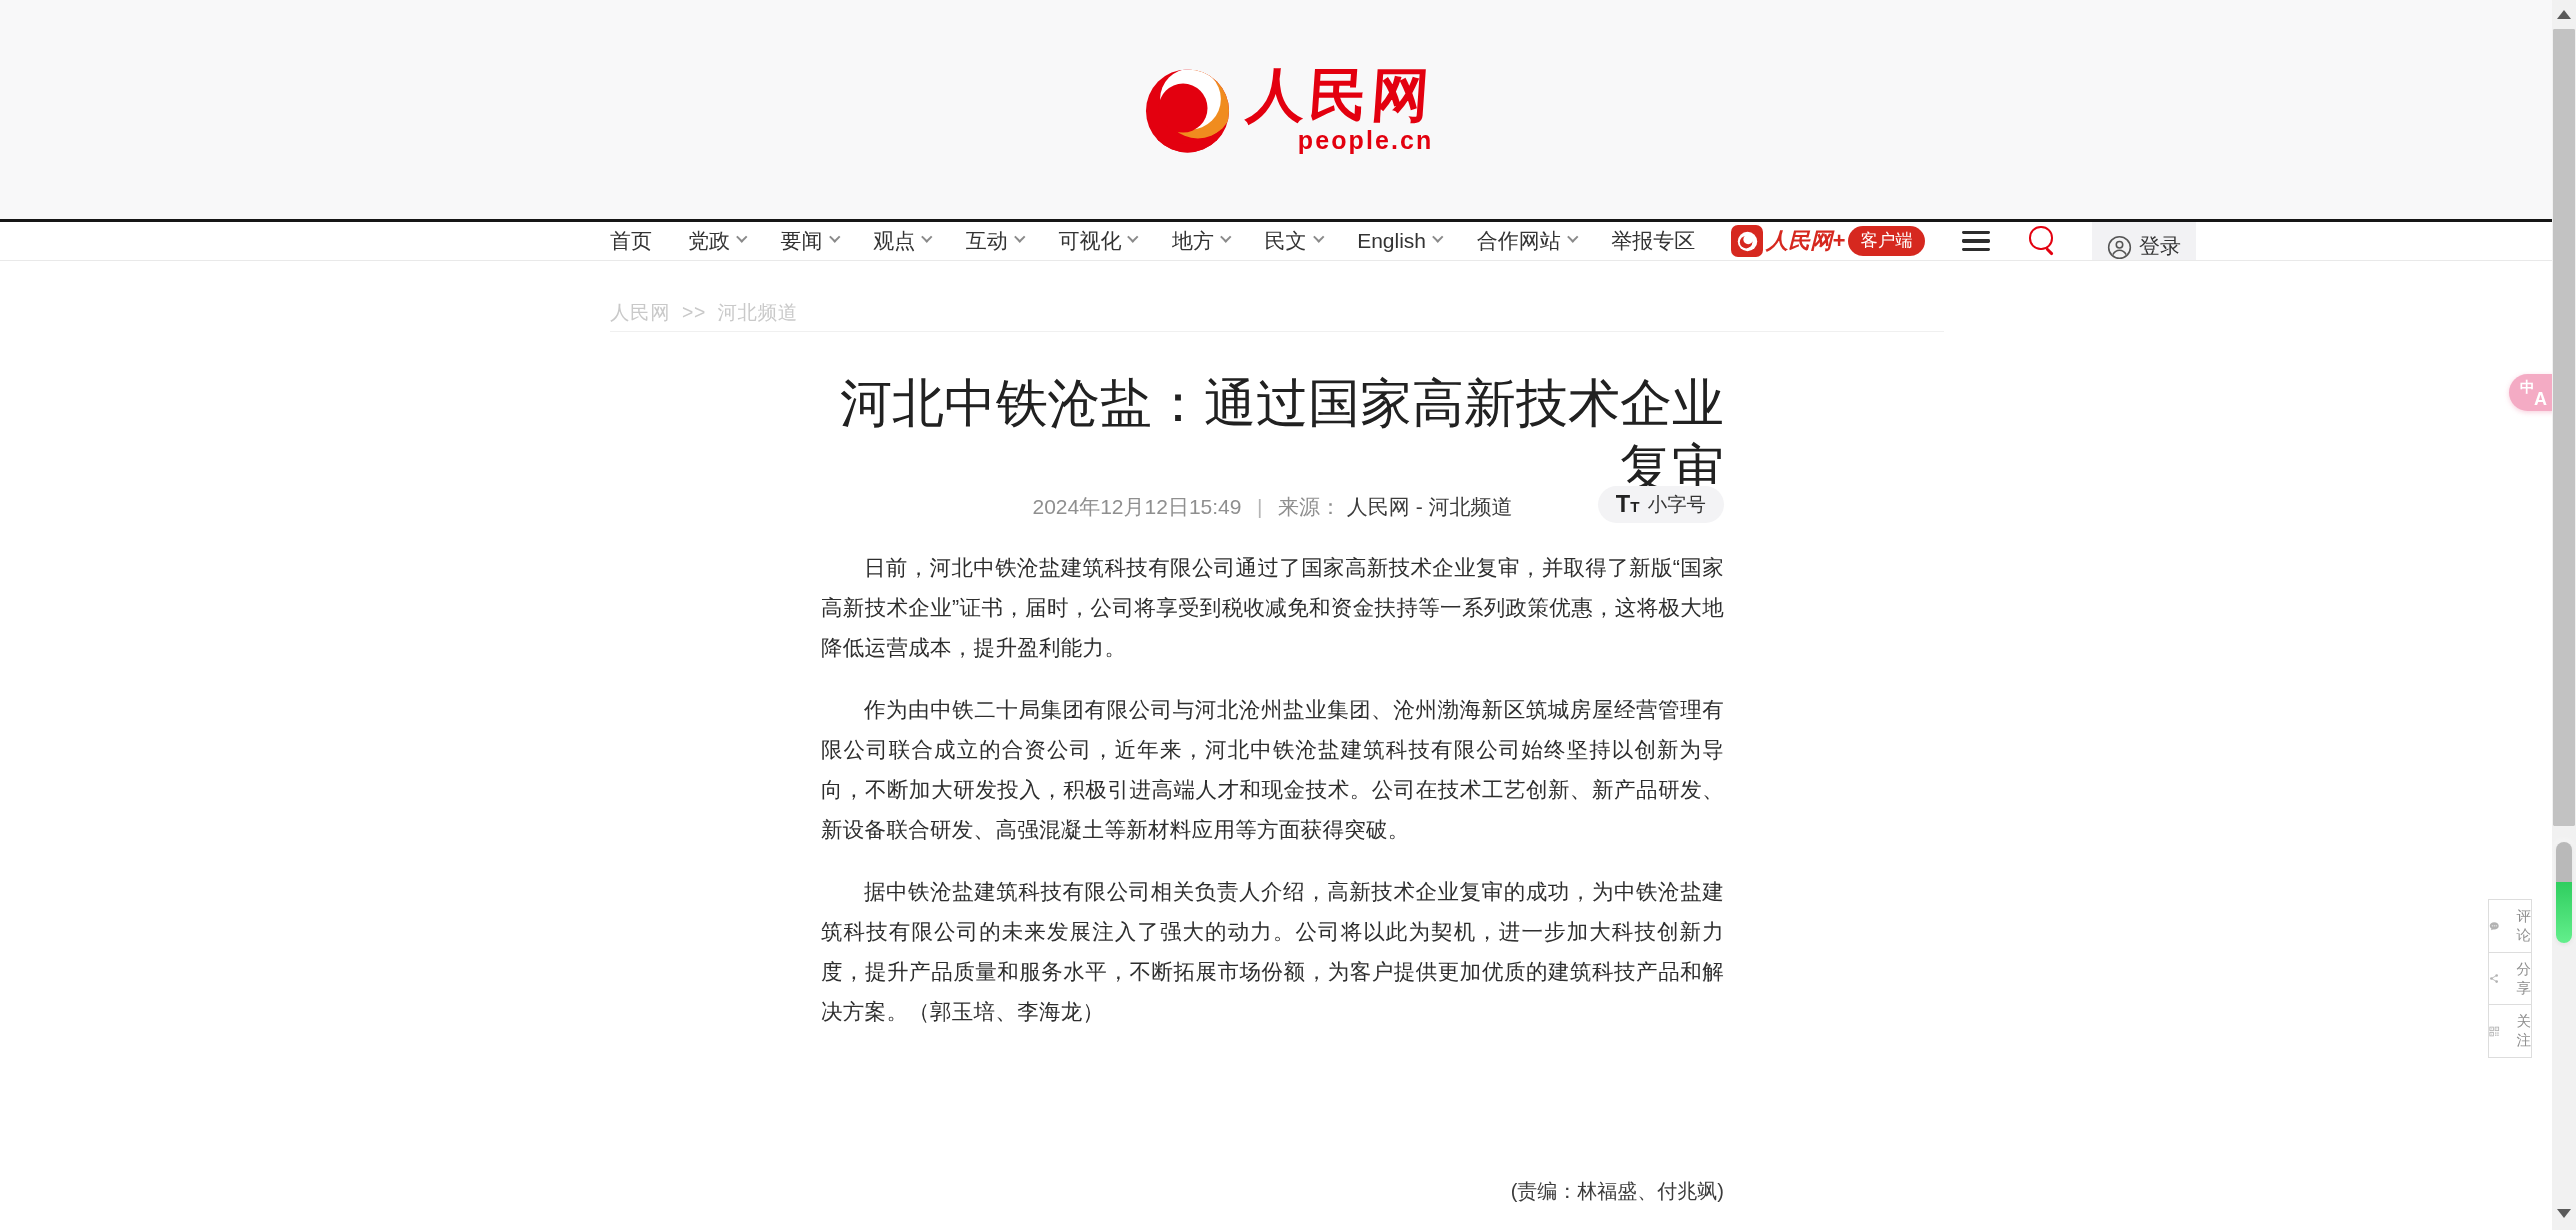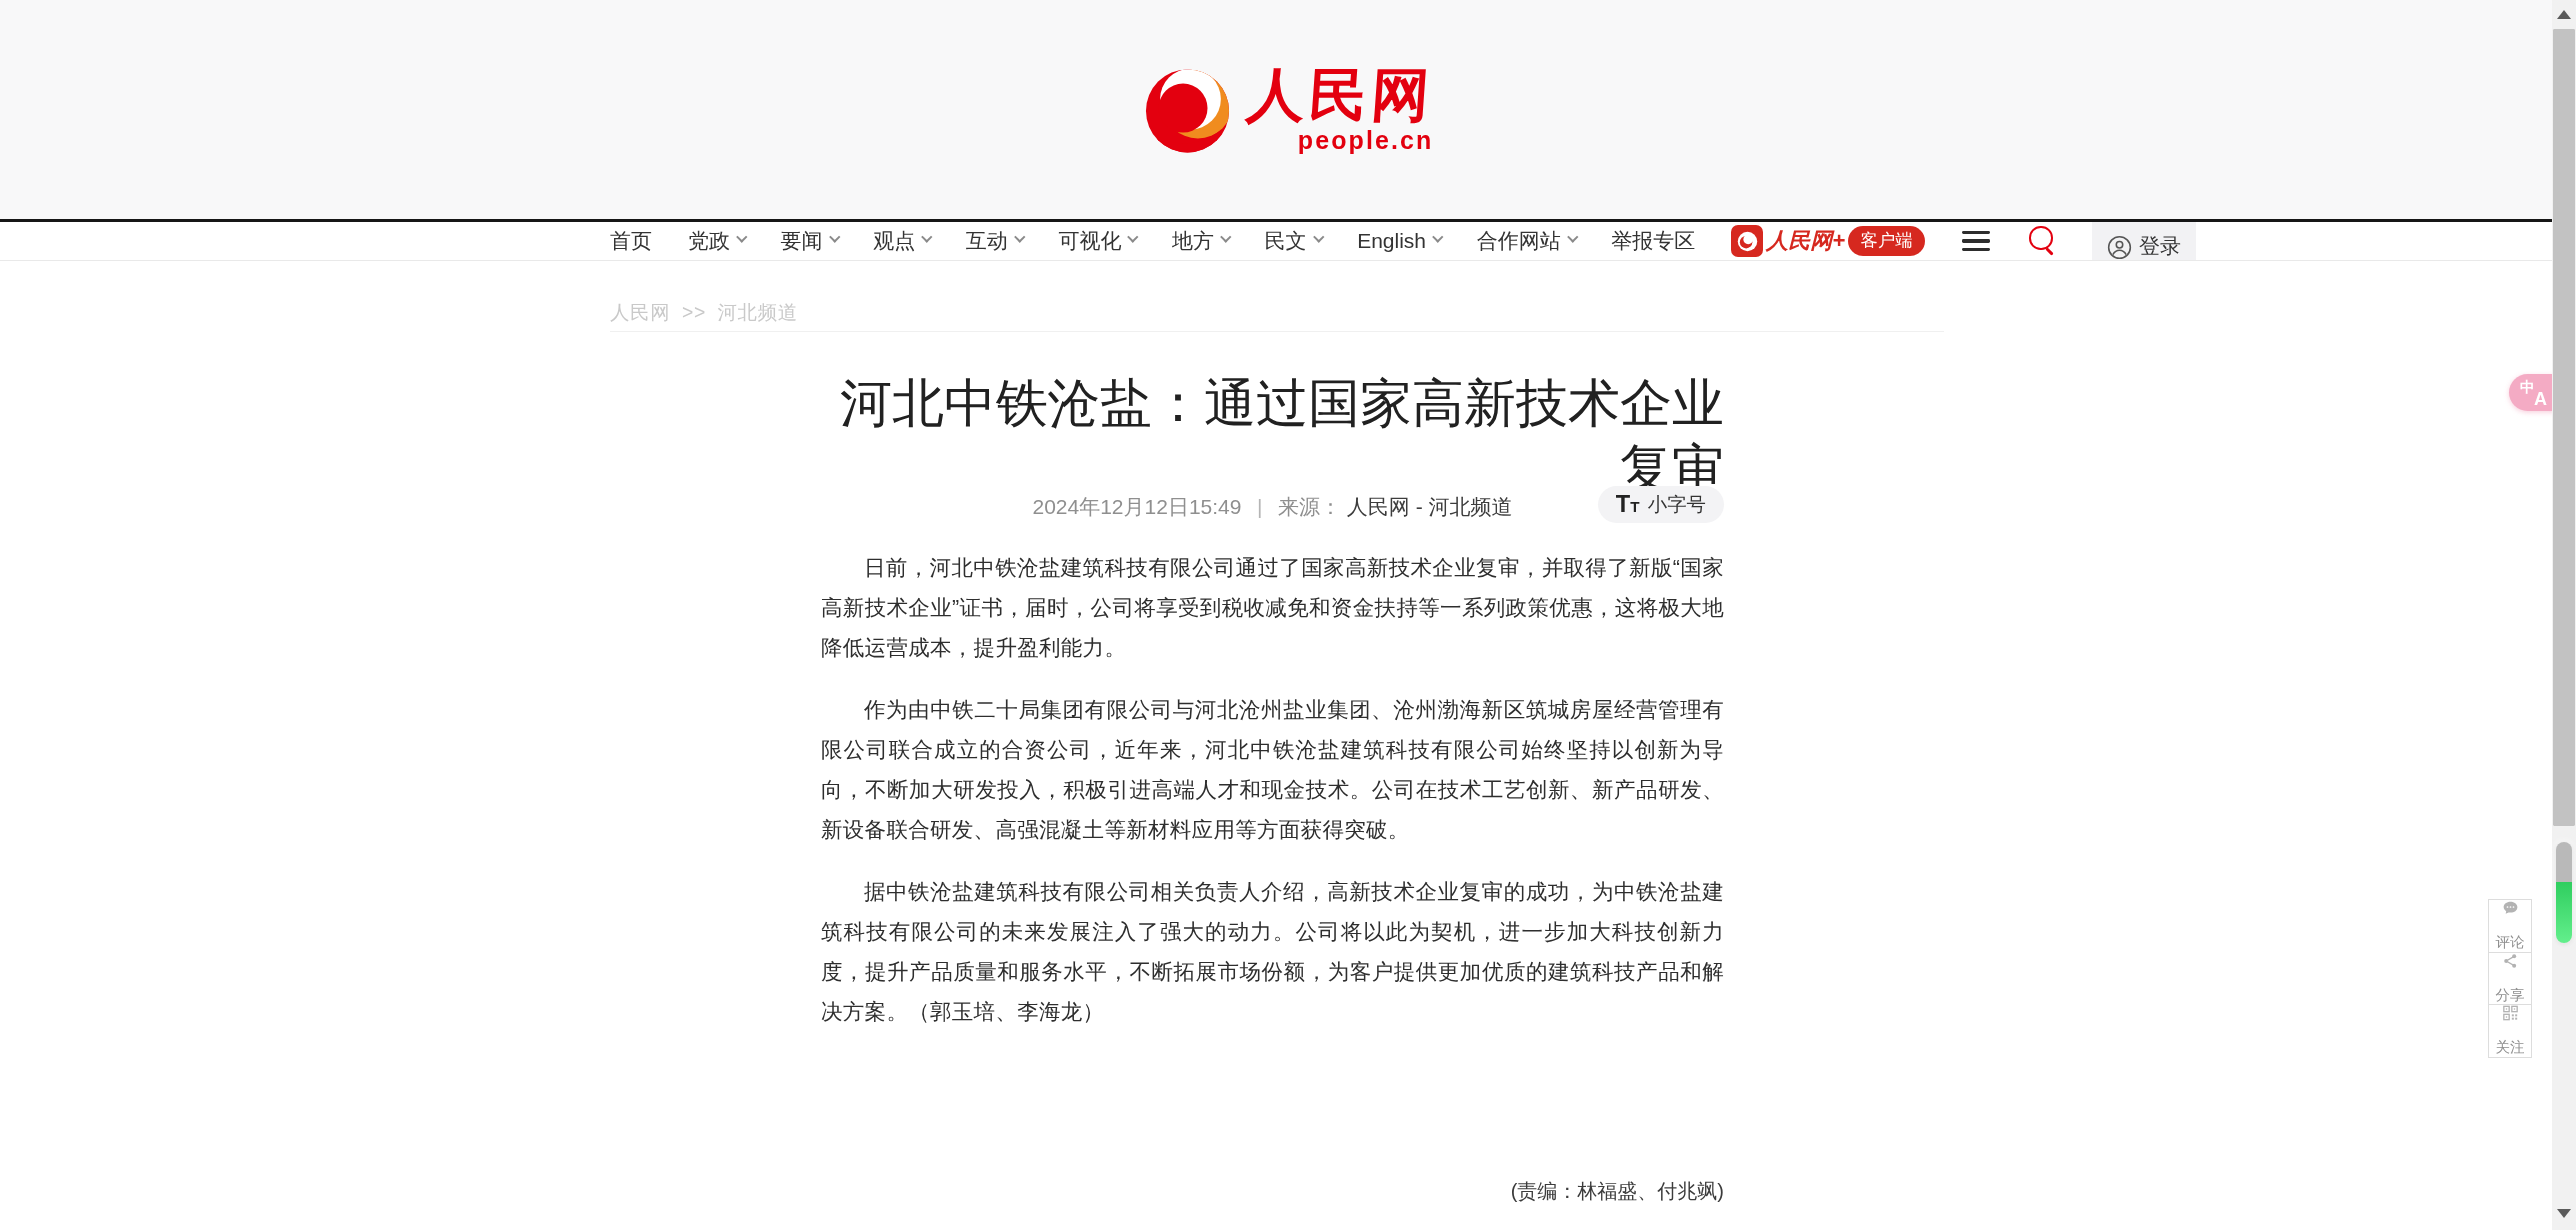--- a/index.html
+++ b/index.html
@@ -111,21 +111,21 @@
   }
   .editor-line {
     position:absolute; right:0; top:1178px;
     font-size:20px; color:#3c3c3c;
   }
 
   
   .float-col { position:absolute; left:2488px; top:899px; width:44px; }
   .float-box {
     width:44px; height:54px; background:#fff; border:1.4px solid #ddd; margin-top:-1.4px;
-    display:flex; flex-direction:column; align-items:center; justify-content:center; gap:17px;
+    display:flex; flex-direction:row; align-items:center; justify-content:center; gap:17px;
     cursor:pointer;
   }
   .float-box:first-child { margin-top:0; }
   .float-box svg { width:21px; height:21px; }
   .float-label { font-size:14.5px; color:#8f8f8f; }
 
   
   .translate-pill {
     position:absolute; left:2509px; top:374px; width:46px; height:37px;
     background:#f4abc4; border-radius:18.7px 0 0 18.7px; cursor:pointer;

